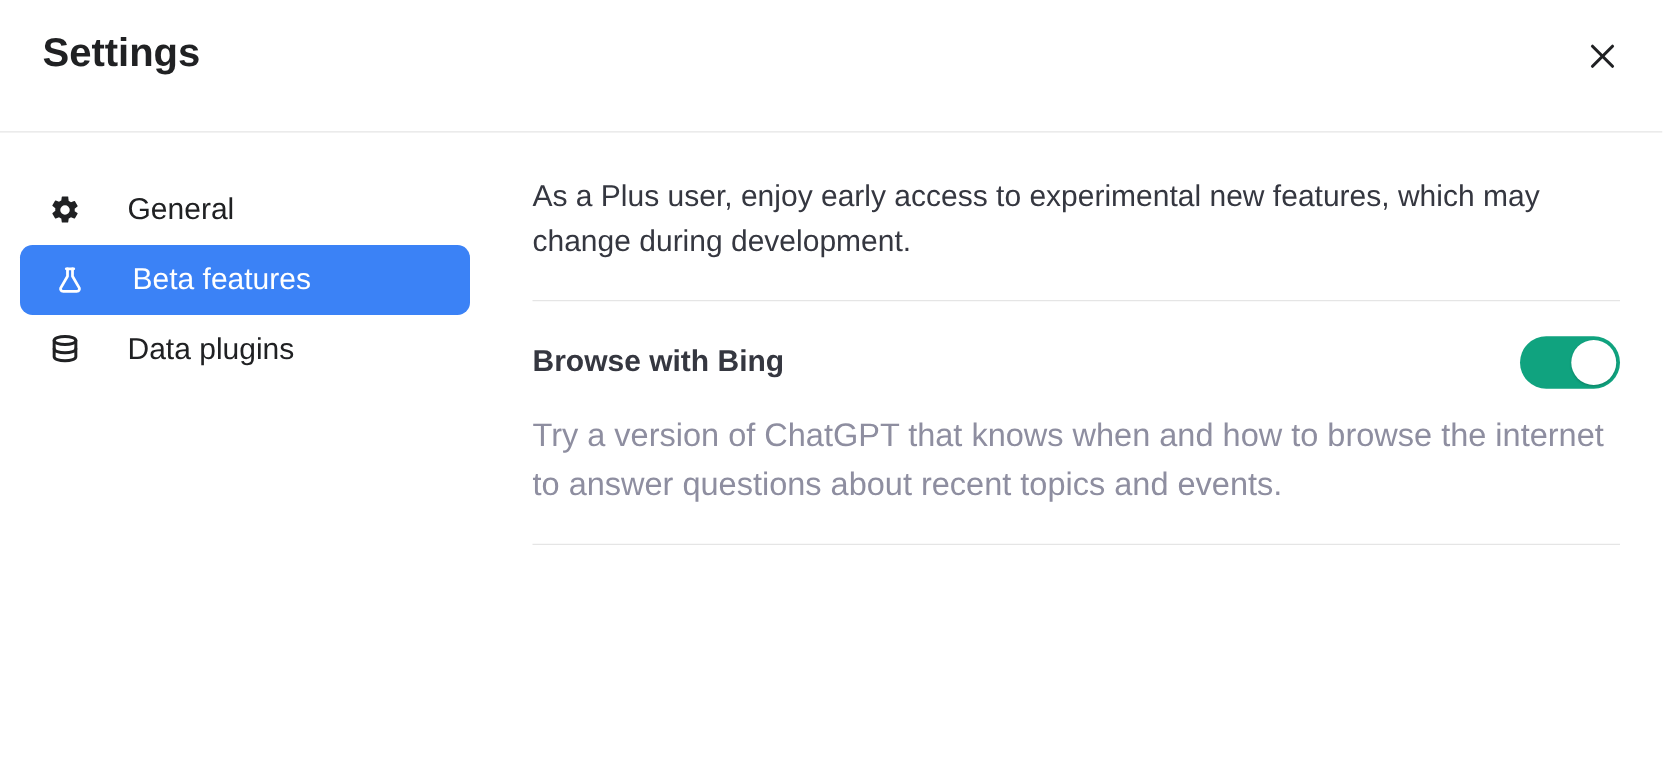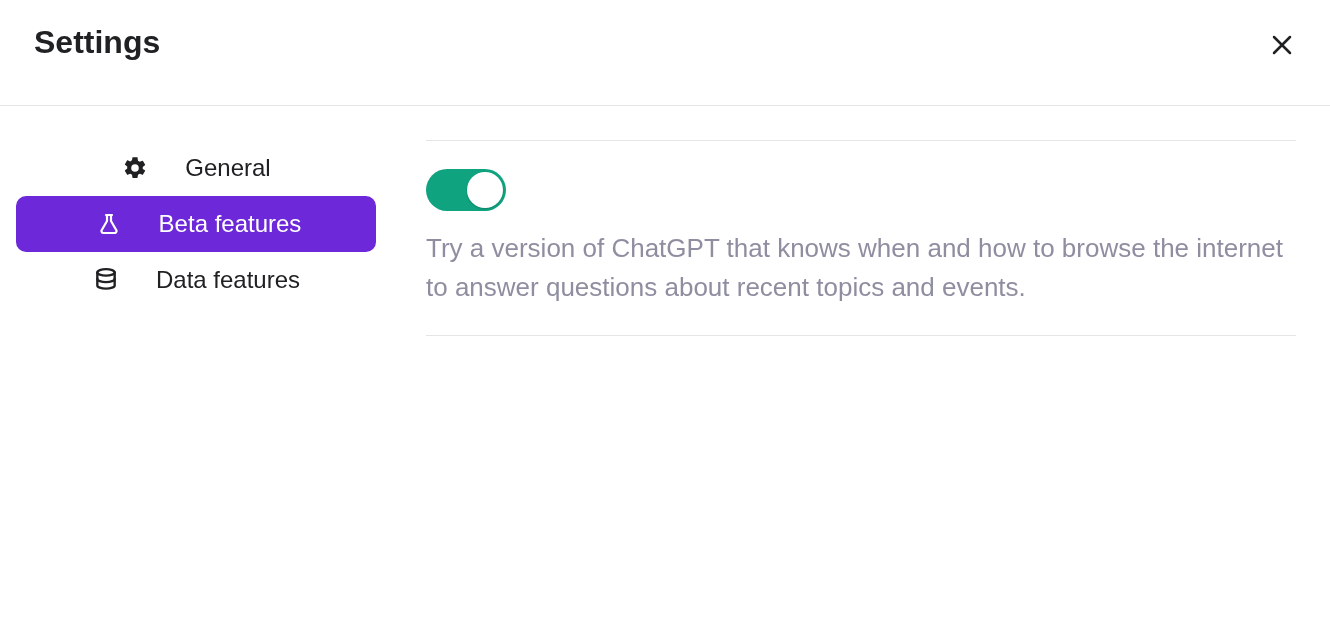--- a/index.html
+++ b/index.html
@@ -47,24 +47,23 @@
   .sidebar-item {
     display: flex;
     align-items: center;
     gap: 36px;
     padding: 14px 22px;
     border-radius: 10px;
     cursor: pointer;
     color: #202123;
     font-size: 24px;
     font-weight: 500;
-    justify-content: center;
   }
   .sidebar-item.active {
-    background: #6d28d9;
+    background: #3b82f6;
     color: #ffffff;
     padding-left: 26px;
   }
   .sidebar-item .icon {
     width: 28px;
     height: 28px;
     display: flex;
     align-items: center;
     justify-content: center;
     flex-shrink: 0;
@@ -164,30 +163,32 @@
     </div>
 
     <div class="sidebar-item">
       <span class="icon">
         <svg width="26" height="26" viewBox="0 0 24 24" fill="none" stroke="currentColor" stroke-width="2.2" stroke-linecap="round" stroke-linejoin="round">
           <ellipse cx="12" cy="5" rx="8" ry="3"></ellipse>
           <path d="M4 5v6c0 1.66 3.58 3 8 3s8-1.34 8-3V5"></path>
           <path d="M4 11v6c0 1.66 3.58 3 8 3s8-1.34 8-3v-6"></path>
         </svg>
       </span>
-      <span>Data features</span>
+      <span>Data plugins</span>
     </div>
 
   </div>
 
   <div class="content">
+    <p class="intro">As a Plus user, enjoy early access to experimental new features, which may change during development.</p>
     <div class="divider"></div>
 
     <div class="feature">
       <div class="feature-header">
+        <div class="feature-title">Browse with Bing</div>
         <div class="toggle on">
           <div class="knob"></div>
         </div>
       </div>
       <div class="feature-desc">Try a version of ChatGPT that knows when and how to browse the internet to answer questions about recent topics and events.</div>
     </div>
 
     <div class="divider"></div>
 
 

